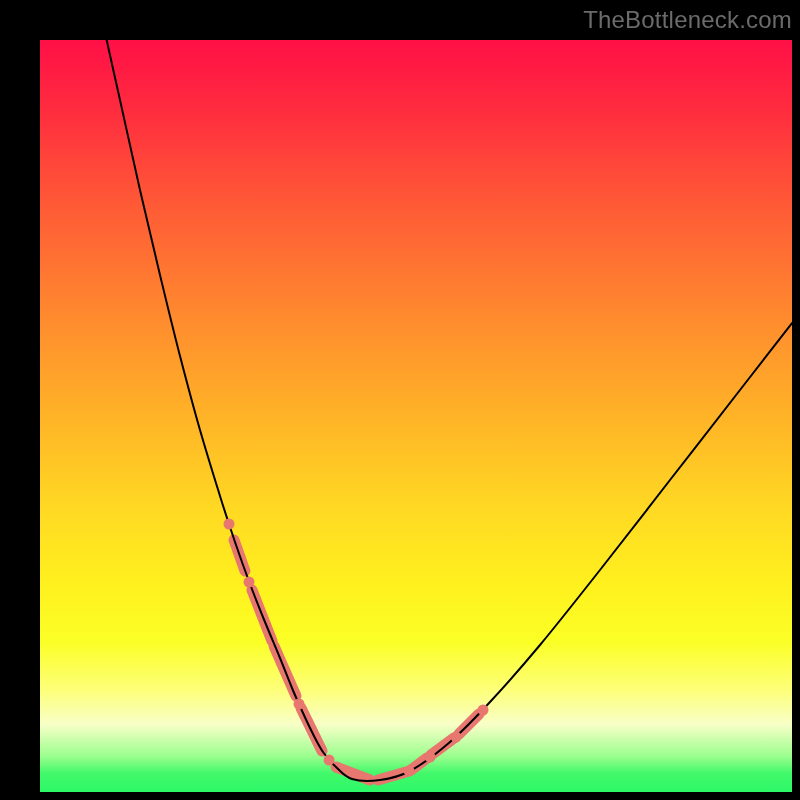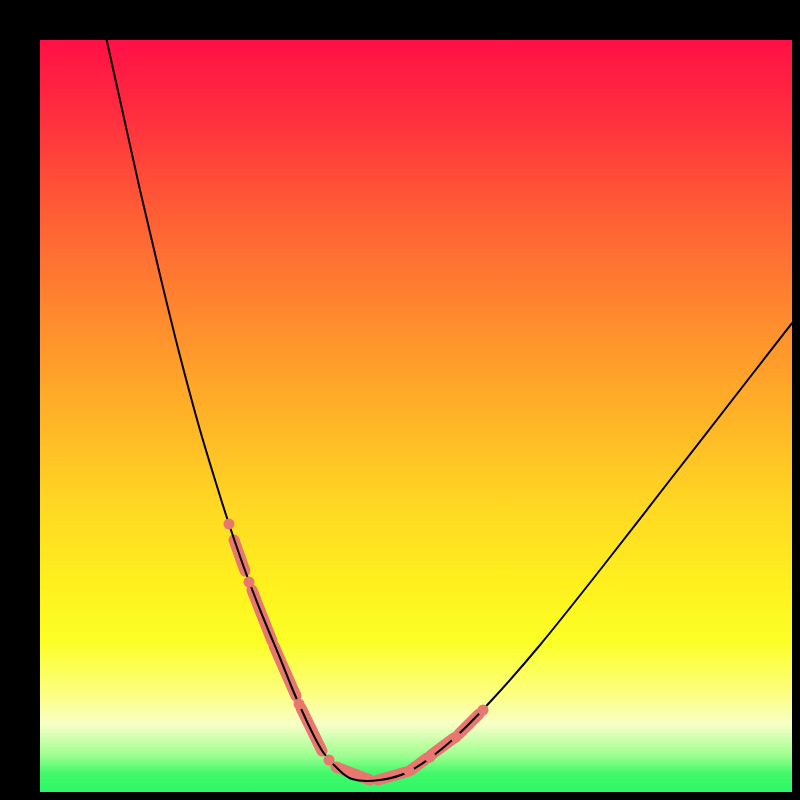--- a/index.html
+++ b/index.html
@@ -75,20 +75,21 @@
   }
   .marker-dot {
     fill: #E8776F;
   }
 </style>
 </head>
 <body>
 
 <div class="frame">
 
+  <div class="watermark">TheBottleneck.com</div>
 
   <div class="plot-area">
     <div class="gradient-bg"></div>
 
     <svg class="curve" viewBox="0 0 752 752" preserveAspectRatio="none">
       <g id="marker-layer">
           <line x1="194" y1="500" x2="205" y2="531" class="marker-seg"></line>
           <line x1="212" y1="550" x2="232" y2="601" class="marker-seg"></line>
           <line x1="234" y1="606" x2="256" y2="656" class="marker-seg"></line>
           <line x1="261" y1="668" x2="282" y2="711" class="marker-seg"></line>

